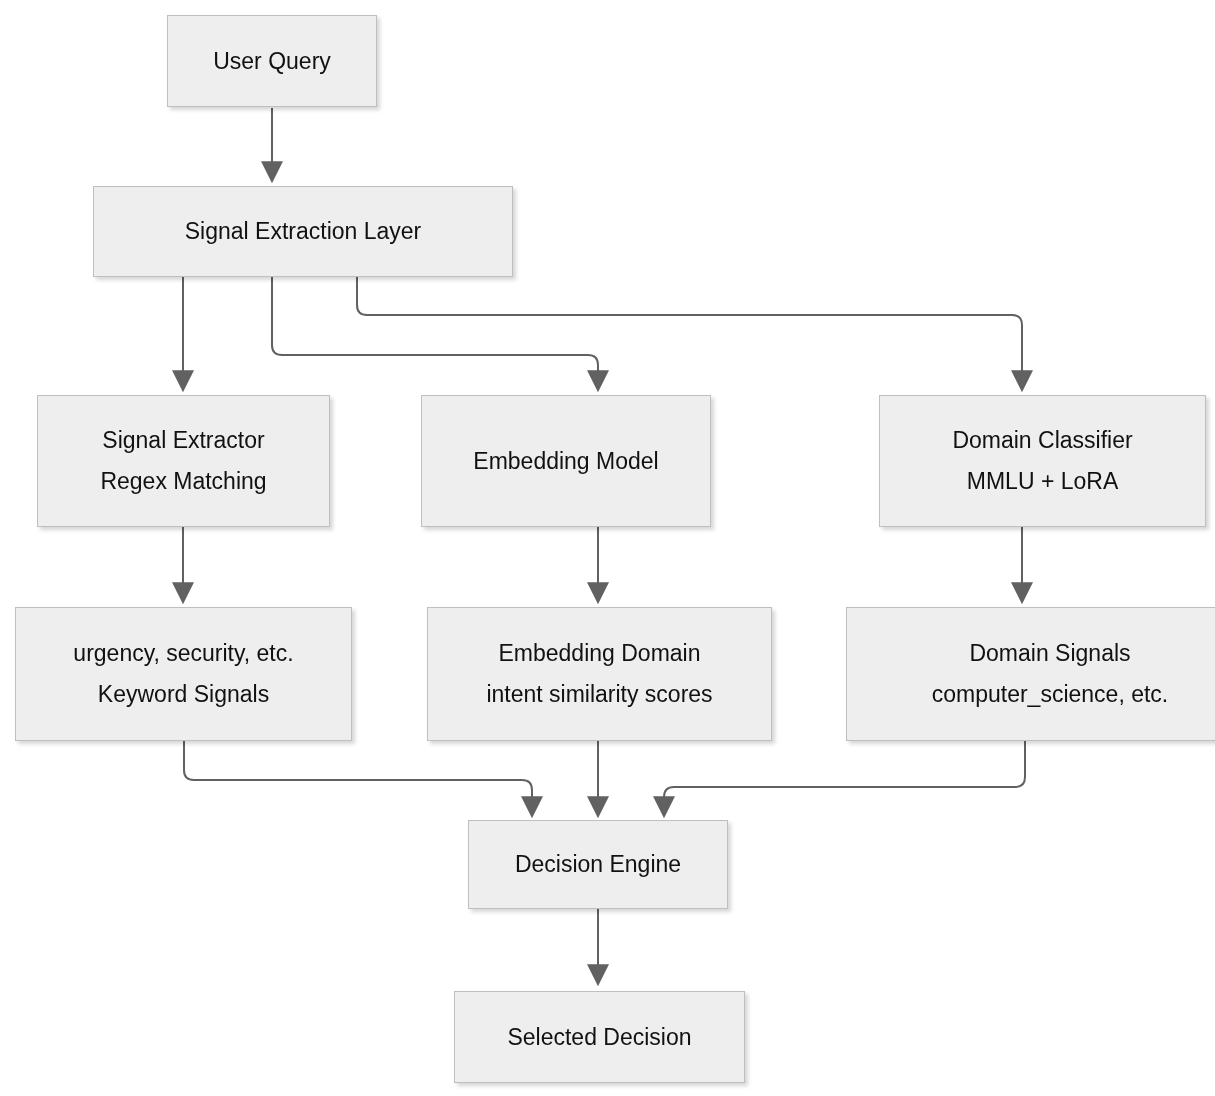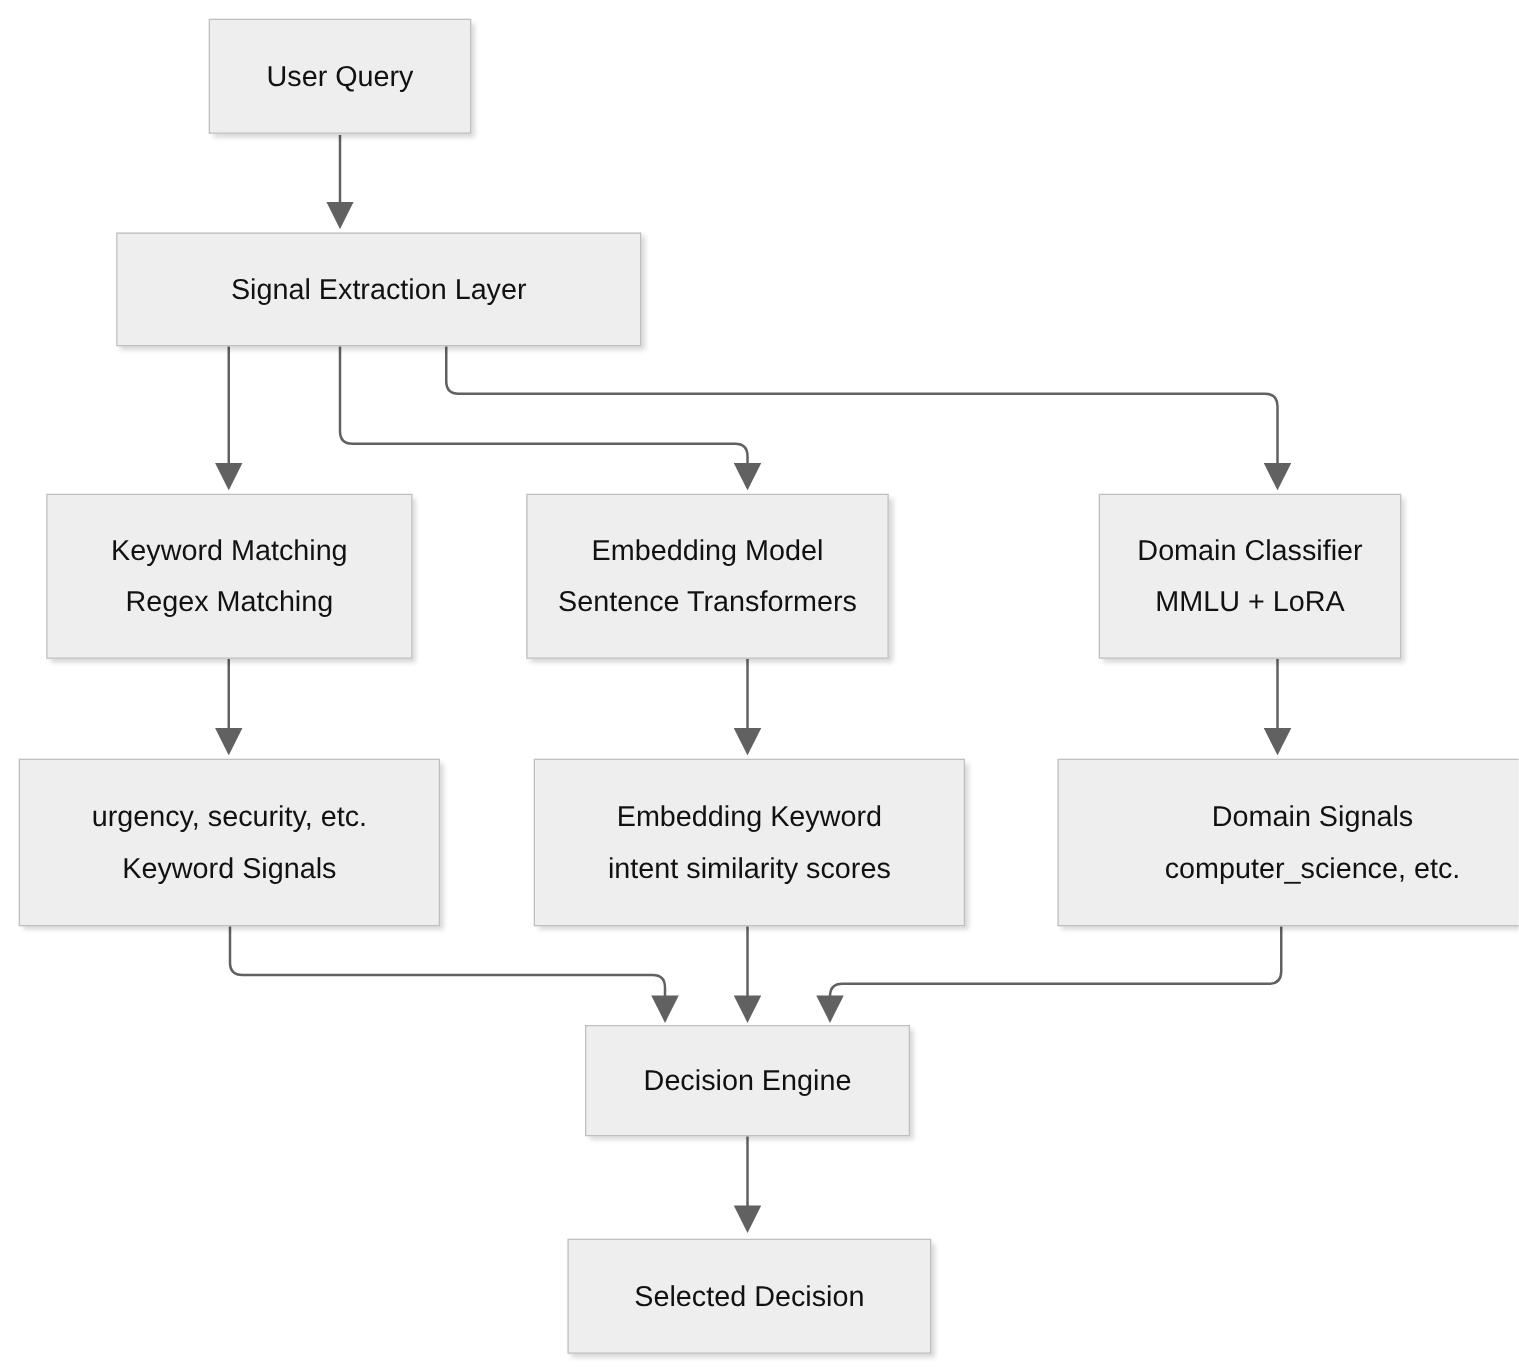--- a/index.html
+++ b/index.html
@@ -62,41 +62,40 @@
 
   <div class="node" style="left:167px;top:15px;width:210px;height:92px">
     <div class="line">User Query</div>
   </div>
 
   <div class="node" style="left:93px;top:186px;width:420px;height:91px">
     <div class="line">Signal Extraction Layer</div>
   </div>
 
   <div class="node" style="left:37px;top:395px;width:293px;height:132px">
-    <div class="line">Keyword Matching</div>
+    <div class="line">Signal Extractor</div>
     <div class="line">Regex Matching</div>
   </div>
 
   <div class="node" style="left:421px;top:395px;width:290px;height:132px">
     <div class="line">Embedding Model</div>
-    <div class="line">Sentence Transformers</div>
   </div>
 
-  <div class="node" style="left:879px;top:395px;width:242px;height:132px">
+  <div class="node" style="left:879px;top:395px;width:327px;height:132px">
     <div class="line">Domain Classifier</div>
     <div class="line">MMLU + LoRA</div>
   </div>
 
   <div class="node" style="left:15px;top:607px;width:337px;height:134px">
     <div class="line">urgency, security, etc.</div>
     <div class="line">Keyword Signals</div>
   </div>
 
   <div class="node" style="left:427px;top:607px;width:345px;height:134px">
-    <div class="line">Embedding Keyword</div>
+    <div class="line">Embedding Domain</div>
     <div class="line">intent similarity scores</div>
   </div>
 
   <div class="node" style="left:846px;top:607px;width:408px;height:134px">
     <div class="line">Domain Signals</div>
     <div class="line">computer_science, etc.</div>
   </div>
 
   <div class="node" style="left:468px;top:820px;width:260px;height:89px">
     <div class="line">Decision Engine</div>

